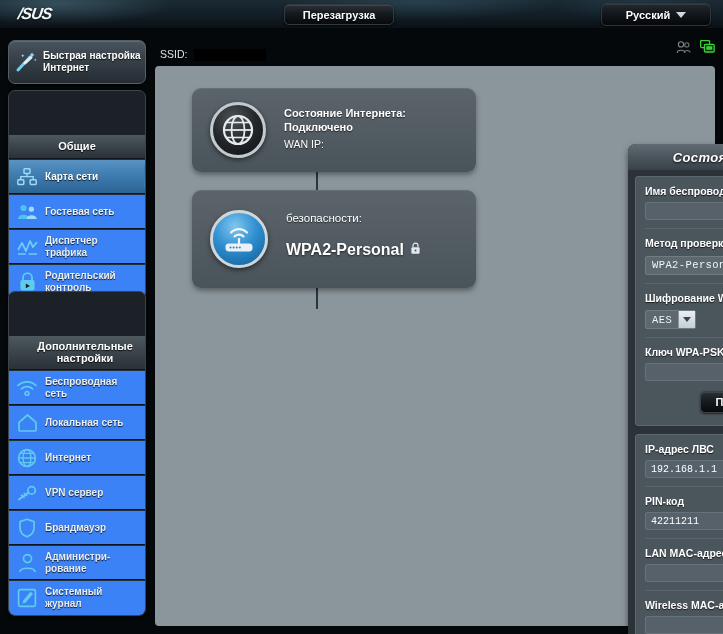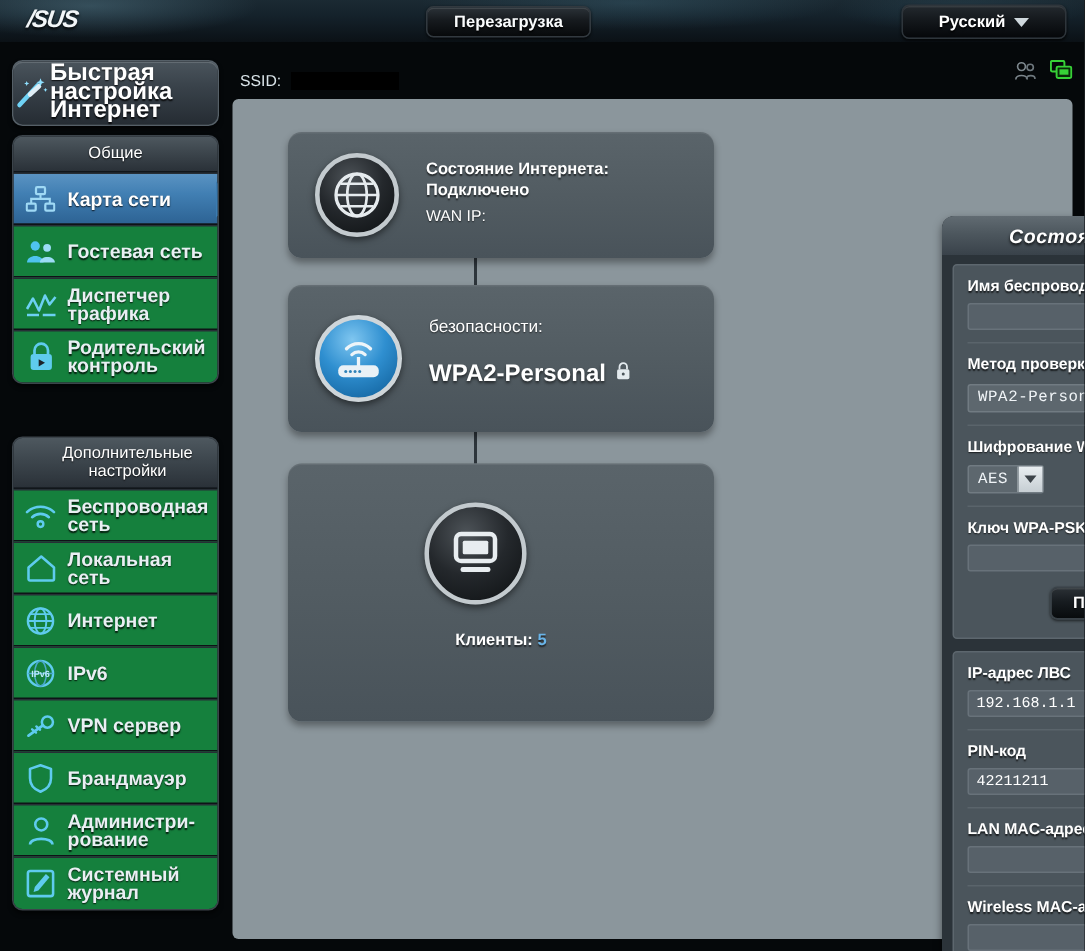--- a/index.html
+++ b/index.html
@@ -98,58 +98,58 @@
 
   .quick-setup {
     position: absolute; left: 8px; top: 12px; width: 138px; height: 44px;
     background: linear-gradient(180deg,#4a545c 0%,#39424a 40%,#252c33 100%);
     border: 1px solid #555f67; border-radius: 7px;
     box-shadow: inset 0 1px 0 rgba(255,255,255,.14), 0 2px 3px rgba(0,0,0,.6);
     display: flex; align-items: center; cursor: pointer;
   }
   .quick-setup .qs-icon { width: 34px; display:flex; justify-content:center; }
   .quick-setup .qs-text {
-    font-size: 16px; font-weight: bold; color: #ffffff; line-height: 12.5px;
+    font-size: 10px; font-weight: bold; color: #ffffff; line-height: 12.5px;
     text-shadow: 0 1px 1px rgba(0,0,0,.8);
   }
 
   .menu-group {
     position: absolute; left: 8px; width: 138px;
     background: #1b2127;
     border: 1px solid #3c444b; border-radius: 7px;
     overflow: hidden;
     box-shadow: 0 2px 3px rgba(0,0,0,.55);
   }
   #group-general  { top: 62px; }
   #group-advanced { top: 263px; }
 
   .group-head {
     height: 24px;
     background: linear-gradient(180deg,#4e585f 0%,#3d464d 45%,#2a3138 100%);
-    color: #ffffff; font-size: 11px; font-weight: normal;
+    color: #ffffff; font-size: 11px; font-weight: bold;
     display: flex; align-items: center; justify-content: center;
     text-shadow: 0 1px 1px rgba(0,0,0,.85);
     border-bottom: 1px solid #11161a;
-    text-align: center; line-height: 11.5px;
+    text-align: center; line-height: 11.5px; margin-top: 44px;
   }
   .group-head.two-line { height: 34px; padding-left: 16px; }
 
   .menu-item {
     position: relative;
     min-height: 35px;
     display: flex; align-items: center;
     border-bottom: 1px solid #0e1317;
     border-top: 1px solid #272f36;
-    background: #15803d;
+    background: #3b82f6;
     cursor: pointer;
   }
   .menu-item:last-child { border-bottom: none; }
   .menu-item .mi-icon { width: 36px; min-width:36px; display:flex; justify-content:center; align-items:center; }
   .menu-item .mi-label {
-    font-size: 13px; font-weight: bold; color: #e9eff3;
+    font-size: 10px; font-weight: bold; color: #e9eff3;
     line-height: 12px; text-shadow: 0 1px 1px rgba(0,0,0,.8);
     padding-right: 4px;
   }
   .menu-item.active {
     background: linear-gradient(180deg,#4d87b8 0%,#3f7bb0 35%,#2e6characters 100%);
     background: linear-gradient(180deg,#5a93c2 0%,#417fb3 40%,#2d6394 100%);
   }
   .menu-item.active .mi-label { color: #ffffff; }
   .menu-item.active:after {
     content: ""; position: absolute; right: -11px; top: 50%;
@@ -444,31 +444,20 @@
             <circle cx="10" cy="10" r="8.4" fill="none" stroke="#5fcbee" stroke-width="1.6"></circle>
             <ellipse cx="10" cy="10" rx="3.9" ry="8.4" fill="none" stroke="#5fcbee" stroke-width="1.3"></ellipse>
             <line x1="1.6" y1="10" x2="18.4" y2="10" stroke="#5fcbee" stroke-width="1.3"></line>
             <line x1="3" y1="5.4" x2="17" y2="5.4" stroke="#5fcbee" stroke-width="1.1"></line>
             <line x1="3" y1="14.6" x2="17" y2="14.6" stroke="#5fcbee" stroke-width="1.1"></line>
           </svg>
         </span>
         <span class="mi-label">Интернет</span>
       </div>
 
-      <div class="menu-item">
-        <span class="mi-icon">
-          <svg width="20" height="20" viewBox="0 0 20 20">
-            <circle cx="10" cy="10" r="8.4" fill="none" stroke="#5fcbee" stroke-width="1.6"></circle>
-            <ellipse cx="10" cy="10" rx="3.9" ry="8.4" fill="none" stroke="#4aa8cc" stroke-width="1"></ellipse>
-            <line x1="1.6" y1="10" x2="18.4" y2="10" stroke="#4aa8cc" stroke-width="1"></line>
-            <text x="10" y="12.6" font-size="6" fill="#bfe9fa" text-anchor="middle" font-family="Liberation Sans, sans-serif" font-weight="bold">IPv6</text>
-          </svg>
-        </span>
-        <span class="mi-label">IPv6</span>
-      </div>
 
       <div class="menu-item">
         <span class="mi-icon">
           <svg width="22" height="18" viewBox="0 0 22 18">
             <circle cx="15.6" cy="6.4" r="3.7" fill="none" stroke="#5fcbee" stroke-width="1.7"></circle>
             <path d="M12.6 8.6L3 15.4" stroke="#5fcbee" stroke-width="1.9" stroke-linecap="round"></path>
             <path d="M5.4 11.2l2.6 2.2M8.2 9.3l2.5 2.2" stroke="#5fcbee" stroke-width="1.6" stroke-linecap="round"></path>
           </svg>
         </span>
         <span class="mi-label">VPN сервер</span>
@@ -549,33 +538,20 @@
         <span>
           <svg width="11" height="13" viewBox="0 0 11 13">
             <path d="M3 5.2V3.6a2.5 2.5 0 0 1 5 0v1.6" fill="none" stroke="#e3eaee" stroke-width="1.2"></path>
             <rect x="1.4" y="5.2" width="8.2" height="6.6" rx="1.1" fill="#e3eaee"></rect>
             <circle cx="5.5" cy="8.4" r="1" fill="#4a545a"></circle>
           </svg>
         </span>
       </div>
     </div>
 
-    <div class="net-card" id="card-clients">
-      <div class="bubble bubble-dark" id="ic-clients">
-        <svg width="40" height="36" viewBox="0 0 40 36">
-          <rect x="7" y="5" width="26" height="18" rx="3.4" fill="none" stroke="#e8edf0" stroke-width="3"></rect>
-          <rect x="11.5" y="9.5" width="17" height="9" rx="1" fill="#e8edf0"></rect>
-          <rect x="10" y="27" width="20" height="3.4" rx="1.6" fill="#e8edf0"></rect>
-        </svg>
-      </div>
-      <div class="card-text" id="clients-line">
-        <span>Клиенты:</span>
-        <span id="clients-count">5</span>
-      </div>
-    </div>
 
     <div id="status-panel">
       <div id="status-head">Состояние системы</div>
 
       <div class="panel-box">
         <div class="field">
           <div class="field-label">Имя беспроводной сети(SSID)</div>
           <div class="field-input"></div>
         </div>
         <div class="field-sep"></div>

